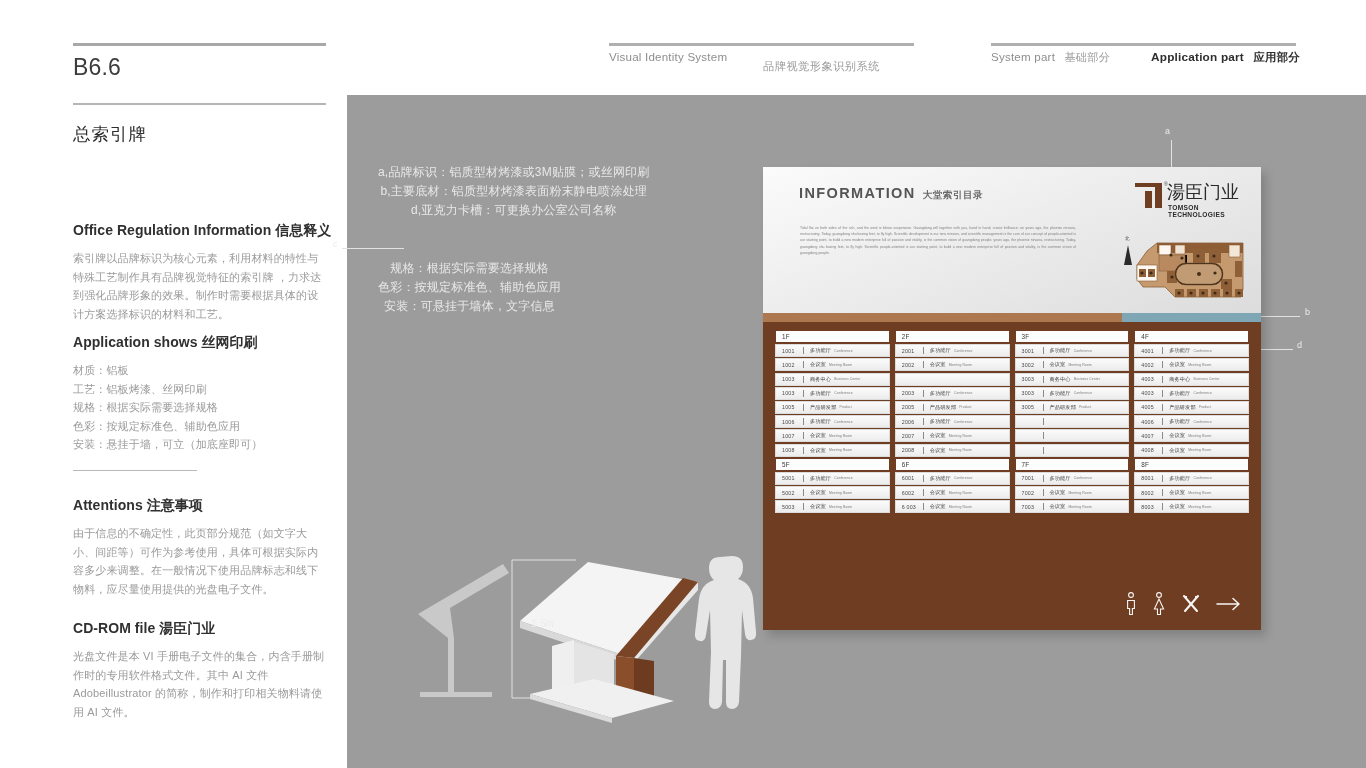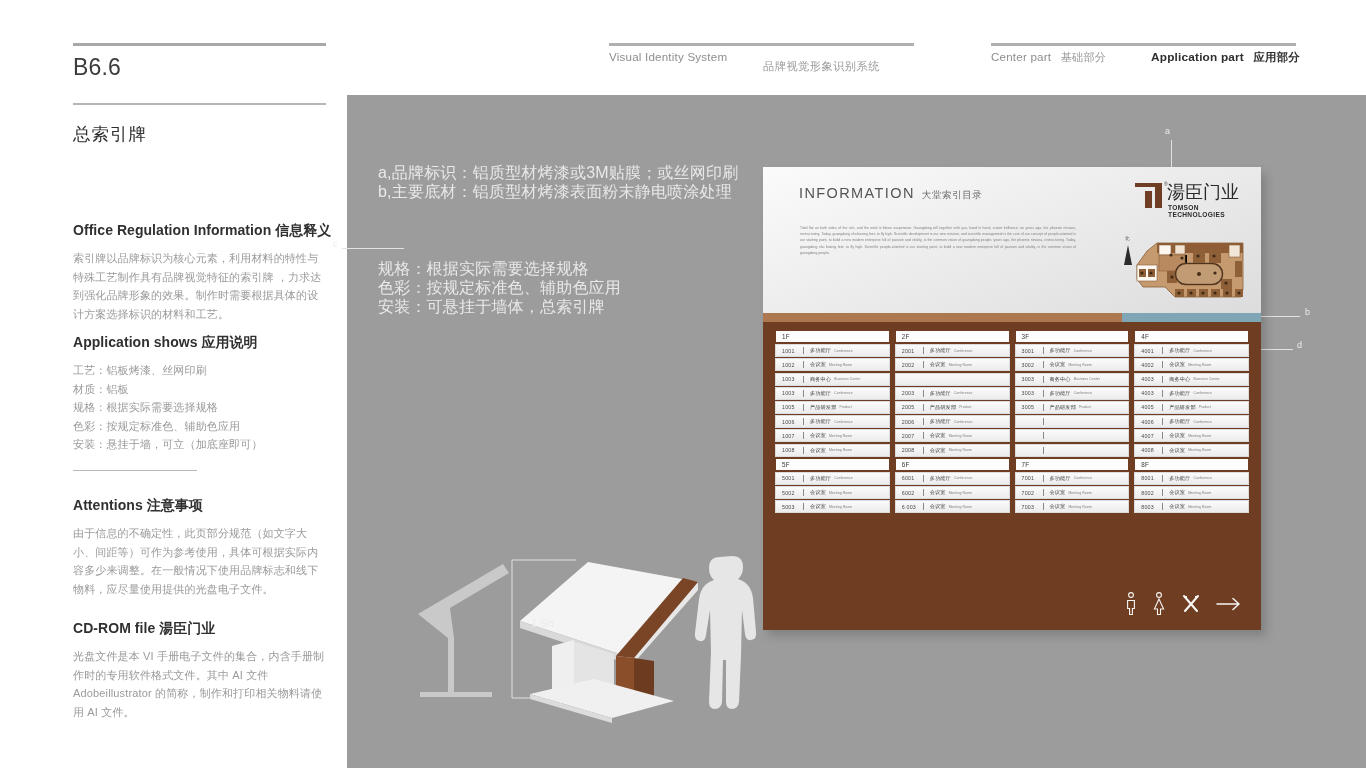--- a/index.html
+++ b/index.html
@@ -45,40 +45,40 @@
   
   #canvas {
     position: absolute; left: 347px; top: 95px;
     width: 1019px; height: 673px; background: #9c9c9c;
   }
 
   
   #spec-a { position: absolute; left: 31px; top: 68px; }
   #spec-b { position: absolute; left: 31px; top: 164px; }
   .spec-line {
-    font-size: 16px; color: #e8e8e8; line-height: 19px; letter-spacing: .2px; white-space: nowrap;
+    font-size: 12px; color: #e8e8e8; line-height: 19px; letter-spacing: .2px; white-space: nowrap; text-align: center;
   }
 
   
   #sign {
     position: absolute; left: 416px; top: 72px;
     width: 498px; height: 463px;
     background: #6f3d22;
     box-shadow: 5px 6px 9px rgba(0,0,0,.17);
   }
   #sign-head {
     position: absolute; left: 0; top: 0; width: 100%; height: 146px;
     background: linear-gradient(160deg, #fbfbfb 0%, #eeeeee 42%, #dcdcdc 100%);
   }
   #sign-band-l { position:absolute; left:0; top:146px; width:72%; height:9px; background:#ad7750; }
   #sign-band-r { position:absolute; left:72%; top:146px; width:28%; height:9px; background:#7ea6b5; }
 
   #info-title {
     position: absolute; left: 36px; top: 18px;
-    font-size: 14.5px; color: #555; letter-spacing: 1.4px; font-weight: 400;
+    font-size: 14.5px; color: #555; letter-spacing: 1.4px; font-weight: 700;
   }
   #info-title .cn { font-size: 9.5px; letter-spacing: .6px; color:#6a6a6a; margin-left:7px; }
 
   #info-body {
     position: absolute; left: 37px; top: 58px; width: 276px;
     font-size: 3.4px; line-height: 6.2px; color: #7f7f7f; text-align: justify;
     letter-spacing: .05px;
   }
 
   
@@ -163,21 +163,21 @@
     <div style="position:absolute;left:991px;top:43px;width:305px;height:2.5px;background:#b0b0b0;"></div>
 
     <div style="position:absolute;left:609px;top:50px;font-size:11.6px;color:#8e8e8e;letter-spacing:.2px;white-space:nowrap;text-align:center;">
       <span>Visual Identity System</span>
     </div>
     <div style="position:absolute;left:763px;top:59px;font-size:11.2px;color:#9b9b9b;letter-spacing:.5px;white-space:nowrap;">
       <span>品牌视觉形象识别系统</span>
     </div>
 
     <div style="position:absolute;left:991px;top:50px;font-size:11.6px;color:#8e8e8e;letter-spacing:.2px;white-space:nowrap;">
-      <span>Center part</span>
+      <span>System part</span>
       <span style="font-size:11.2px;color:#9b9b9b;margin-left:6px;">基础部分</span>
     </div>
 
     <div style="position:absolute;left:1151px;top:50px;font-size:11.8px;color:#2f2f2f;letter-spacing:.2px;white-space:nowrap;font-weight:600;">
       <span>Application part</span>
       <span style="font-size:11.4px;margin-left:6px;">应用部分</span>
     </div>
   </div>
 
   <div id="left-col">
@@ -185,23 +185,23 @@
     <div id="doc-code">B6.6</div>
     <div class="rule-mid"></div>
     <div id="doc-title">总索引牌</div>
 
     <div class="sec" id="sec-office">
       <h3>Office Regulation Information 信息释义</h3>
       <p>索引牌以品牌标识为核心元素，利用材料的特性与特殊工艺制作具有品牌视觉特征的索引牌 ，力求达到强化品牌形象的效果。制作时需要根据具体的设计方案选择标识的材料和工艺。</p>
     </div>
 
     <div class="sec" id="sec-app">
-      <h3>Application shows 应用说明</h3>
+      <h3>Application shows 丝网印刷</h3>
+      <div class="ln">材质：铝板</div>
       <div class="ln">工艺：铝板烤漆、丝网印刷</div>
-      <div class="ln">材质：铝板</div>
       <div class="ln">规格：根据实际需要选择规格</div>
       <div class="ln">色彩：按规定标准色、辅助色应用</div>
       <div class="ln">安装：悬挂于墙，可立（加底座即可）</div>
     </div>
 
     <div class="rule-sec"></div>
 
     <div class="sec" id="sec-att">
       <h3>Attentions 注意事项</h3>
       <p>由于信息的不确定性，此页部分规范（如文字大小、间距等）可作为参考使用，具体可根据实际内容多少来调整。在一般情况下使用品牌标志和线下物料，应尽量使用提供的光盘电子文件。</p>
@@ -211,25 +211,26 @@
       <h3>CD-ROM file 湯臣门业</h3>
       <p>光盘文件是本 VI 手册电子文件的集合，内含手册制作时的专用软件格式文件。其中 AI 文件 Adobeillustrator 的简称，制作和打印相关物料请使用 AI 文件。</p>
     </div>
   </div>
 
   <div id="canvas">
 
     <div id="spec-a">
       <div class="spec-line">a,品牌标识：铝质型材烤漆或3M贴膜；或丝网印刷</div>
       <div class="spec-line">b,主要底材：铝质型材烤漆表面粉末静电喷涂处理</div>
+      <div class="spec-line">d,亚克力卡槽：可更换办公室公司名称</div>
     </div>
     <div id="spec-b">
       <div class="spec-line">规格：根据实际需要选择规格</div>
       <div class="spec-line">色彩：按规定标准色、辅助色应用</div>
-      <div class="spec-line">安装：可悬挂于墙体，总索引牌</div>
+      <div class="spec-line">安装：可悬挂于墙体，文字信息</div>
     </div>
 
     <span class="callout-lbl" style="left:818px;top:31px;">a</span>
     <span class="callout-ln" style="left:824px;top:45px;width:1.3px;height:37px;"></span>
 
     <span class="callout-lbl" style="left:958px;top:212px;">b</span>
     <span class="callout-ln" style="left:913px;top:221px;width:40px;height:1.3px;"></span>
 
     <span class="callout-lbl" style="left:950px;top:245px;">d</span>
     <span class="callout-ln" style="left:876px;top:254px;width:70px;height:1.3px;"></span>

